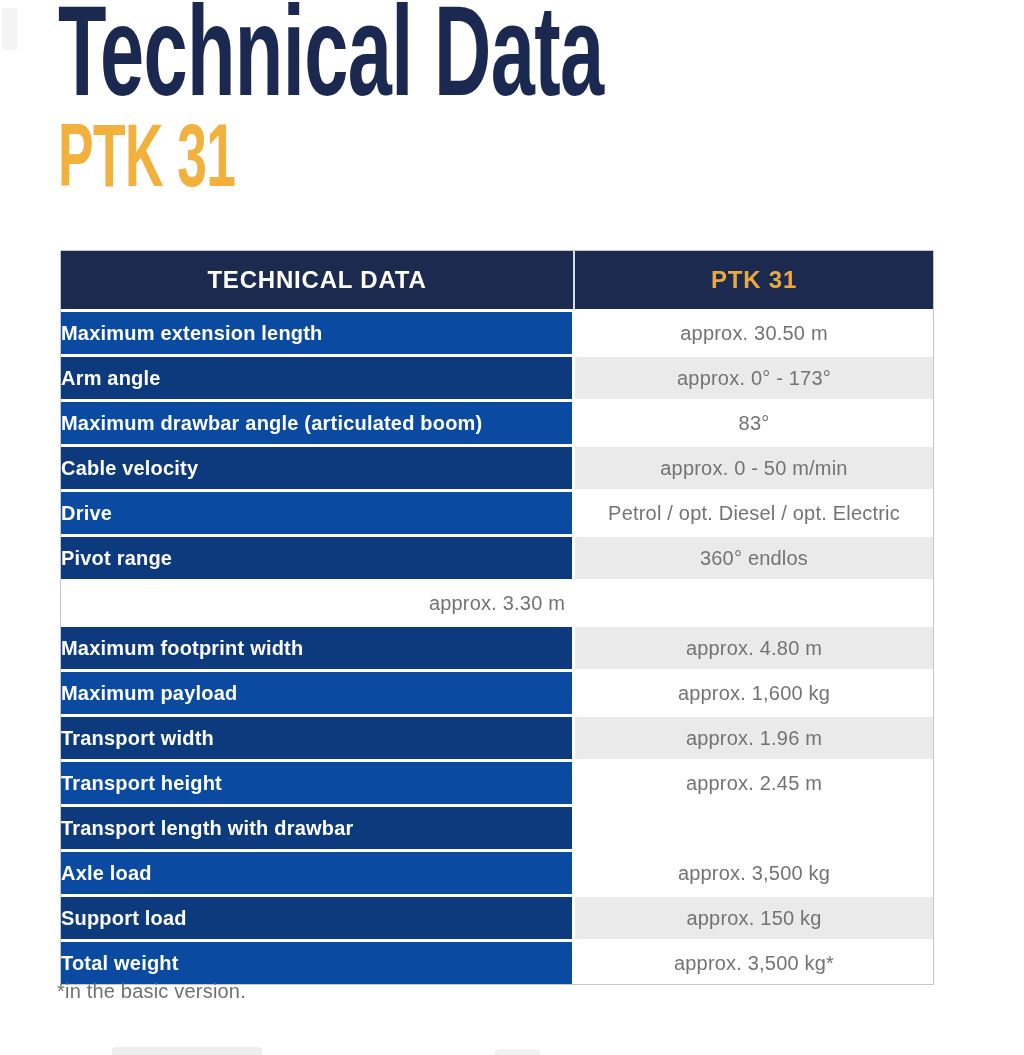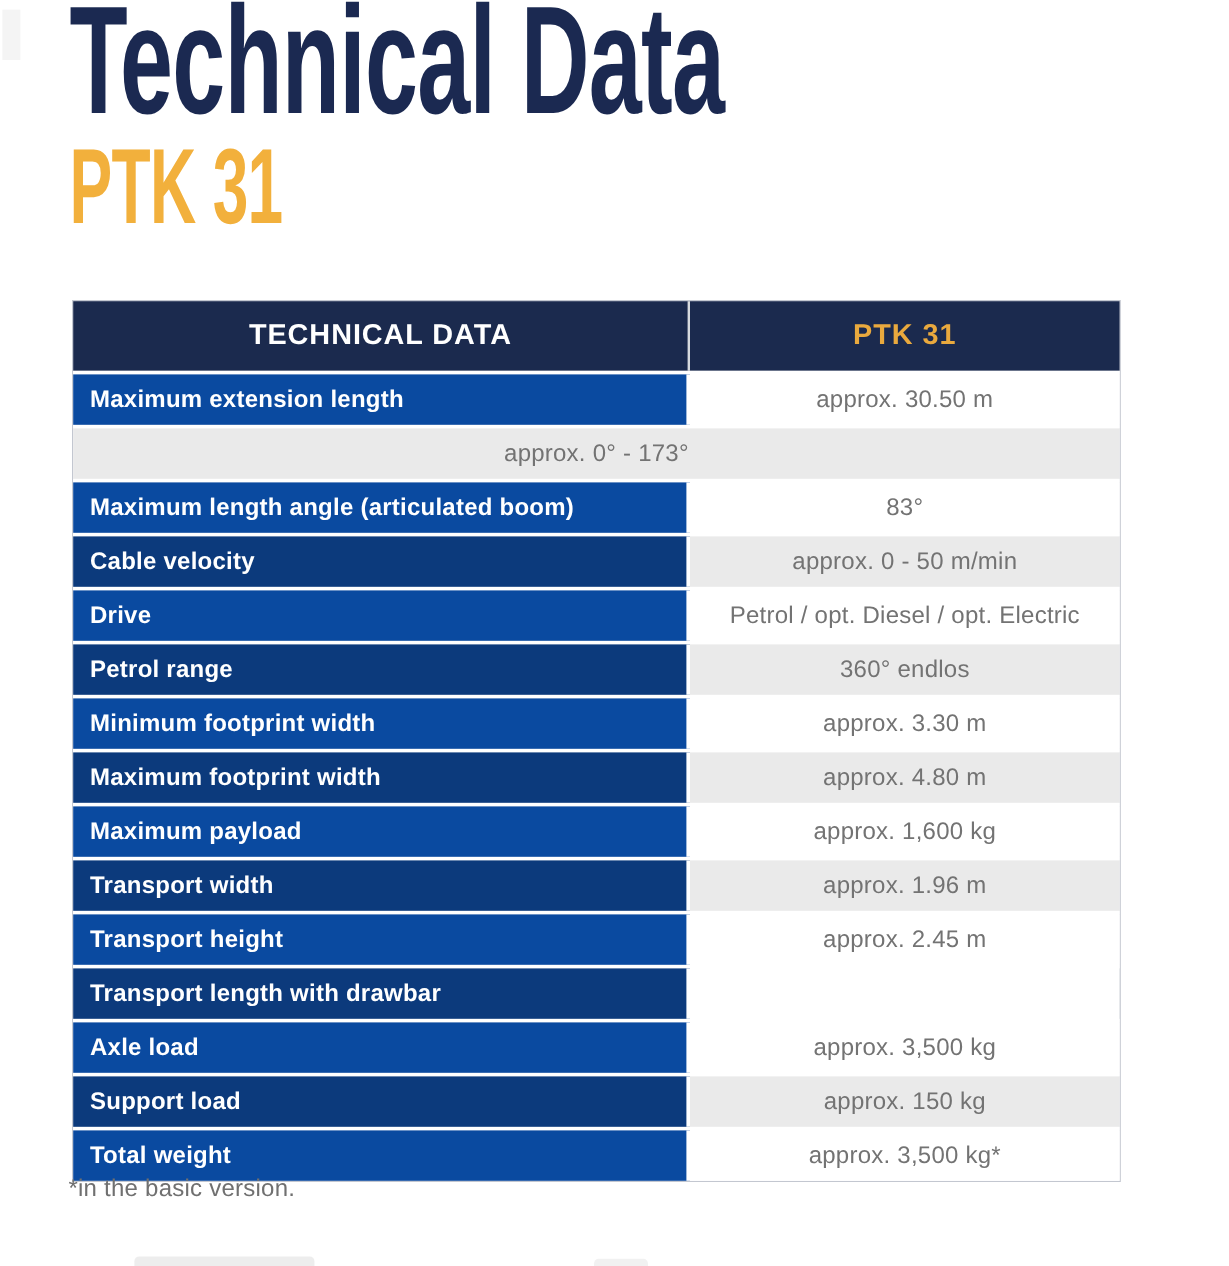--- a/index.html
+++ b/index.html
@@ -66,21 +66,20 @@
     letter-spacing: 0.8px;
   }
   .spec-row {
     display: flex;
     height: 45px;
     border-top: 3px solid #ffffff;
   }
   .spec-row .cell-label {
     width: 514px;
     display: flex; align-items: center;
-    padding-left: 14px;
     border-right: 3px solid #ffffff;
     color: #ffffff;
     font-weight: bold;
     font-size: 20px;
     letter-spacing: 0.2px;
     white-space: nowrap;
   }
   .spec-row .cell-value {
     flex: 1;
     display: flex; align-items: center; justify-content: center;
@@ -132,45 +131,45 @@
     <div class="hc1">TECHNICAL DATA</div>
     <div class="hc2">PTK 31</div>
   </div>
   <div id="table-body">
   <div class="spec-row odd">
     <div class="cell-label">Maximum extension length</div>
     <div class="cell-value">approx. 30.50 m</div>
   </div>
 
   <div class="spec-row even">
+    <div class="cell-label">Arm angle</div>
     <div class="cell-value">approx. 0° - 173°</div>
   </div>
 
   <div class="spec-row odd">
-    <div class="cell-label">Maximum length angle (articulated boom)</div>
+    <div class="cell-label">Maximum drawbar angle (articulated boom)</div>
     <div class="cell-value">83°</div>
   </div>
 
   <div class="spec-row even">
     <div class="cell-label">Cable velocity</div>
     <div class="cell-value">approx. 0 - 50 m/min</div>
   </div>
 
   <div class="spec-row odd">
     <div class="cell-label">Drive</div>
     <div class="cell-value">Petrol / opt. Diesel / opt. Electric</div>
   </div>
 
   <div class="spec-row even">
-    <div class="cell-label">Petrol range</div>
+    <div class="cell-label">Pivot range</div>
     <div class="cell-value">360° endlos</div>
   </div>
 
   <div class="spec-row odd">
-    <div class="cell-label">Minimum footprint width</div>
     <div class="cell-value">approx. 3.30 m</div>
   </div>
 
   <div class="spec-row even">
     <div class="cell-label">Maximum footprint width</div>
     <div class="cell-value">approx. 4.80 m</div>
   </div>
 
   <div class="spec-row odd">
     <div class="cell-label">Maximum payload</div>

